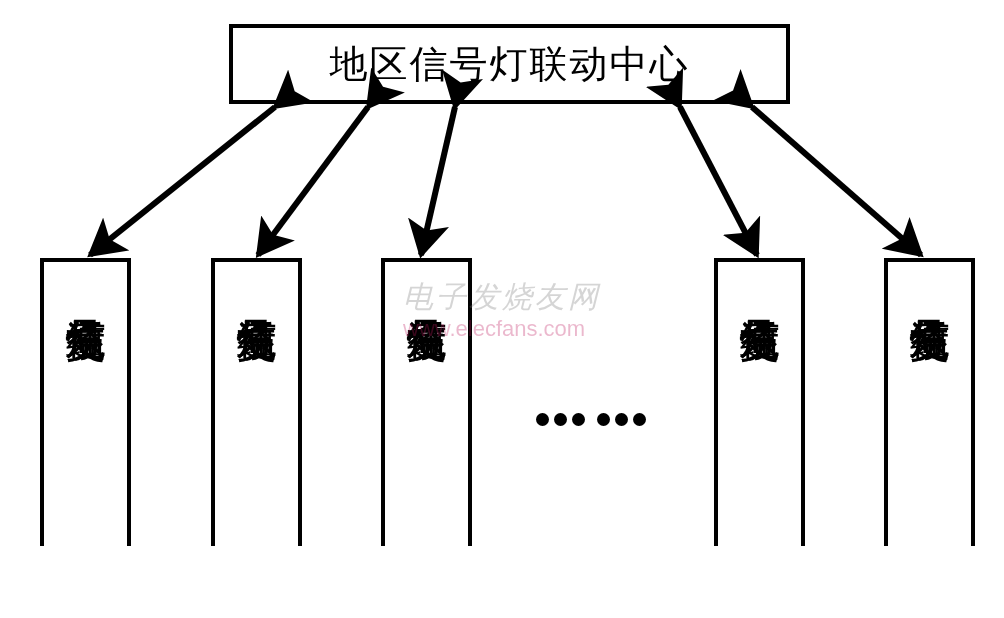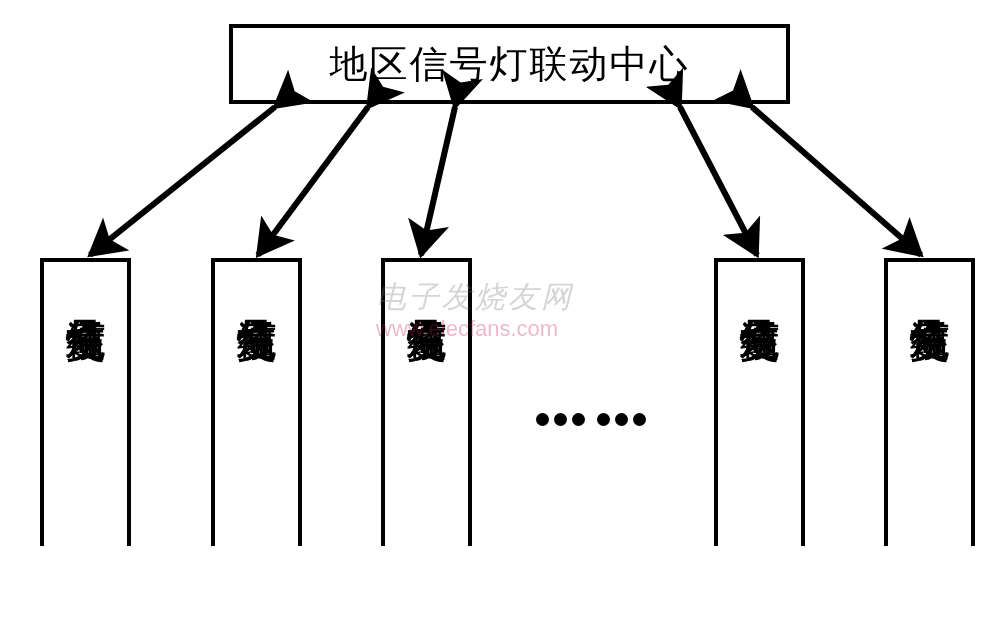--- a/index.html
+++ b/index.html
@@ -91,21 +91,21 @@
     border-radius: 50%;
     background: #000000;
     display: block;
   }
   #ellipsis-marker .dot.gap-after {
     margin-right: 8px;
   }
 
   #watermark {
     position: absolute;
-    left: 376px;
+    left: 403px;
     top: 282px;
     width: 210px;
     height: 62px;
     pointer-events: none;
     opacity: 0.30;
   }
   #watermark .wm-brand {
     font-family: "DejaVu Serif", serif;
     font-style: italic;
     font-size: 30px;

